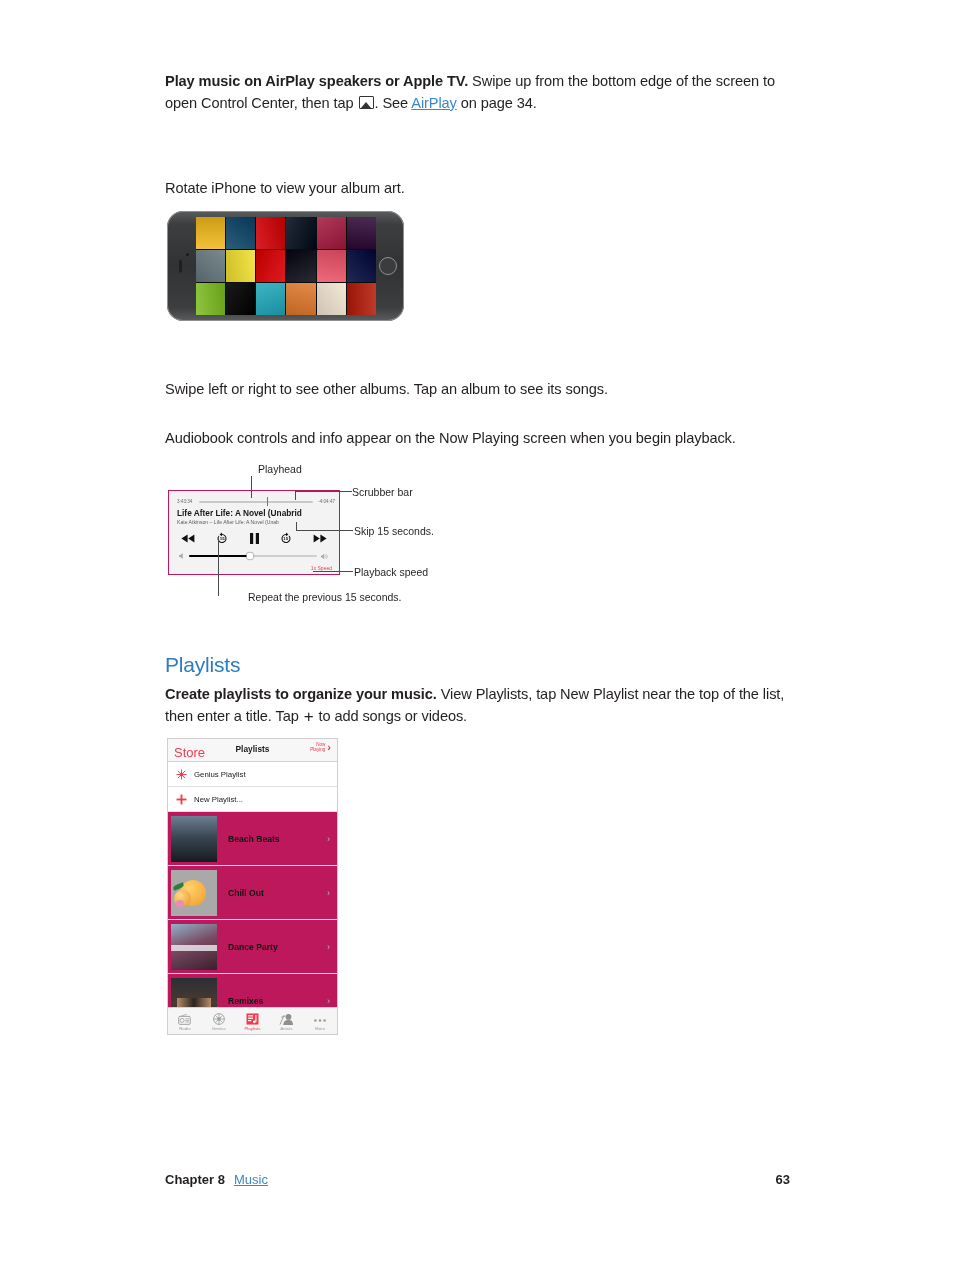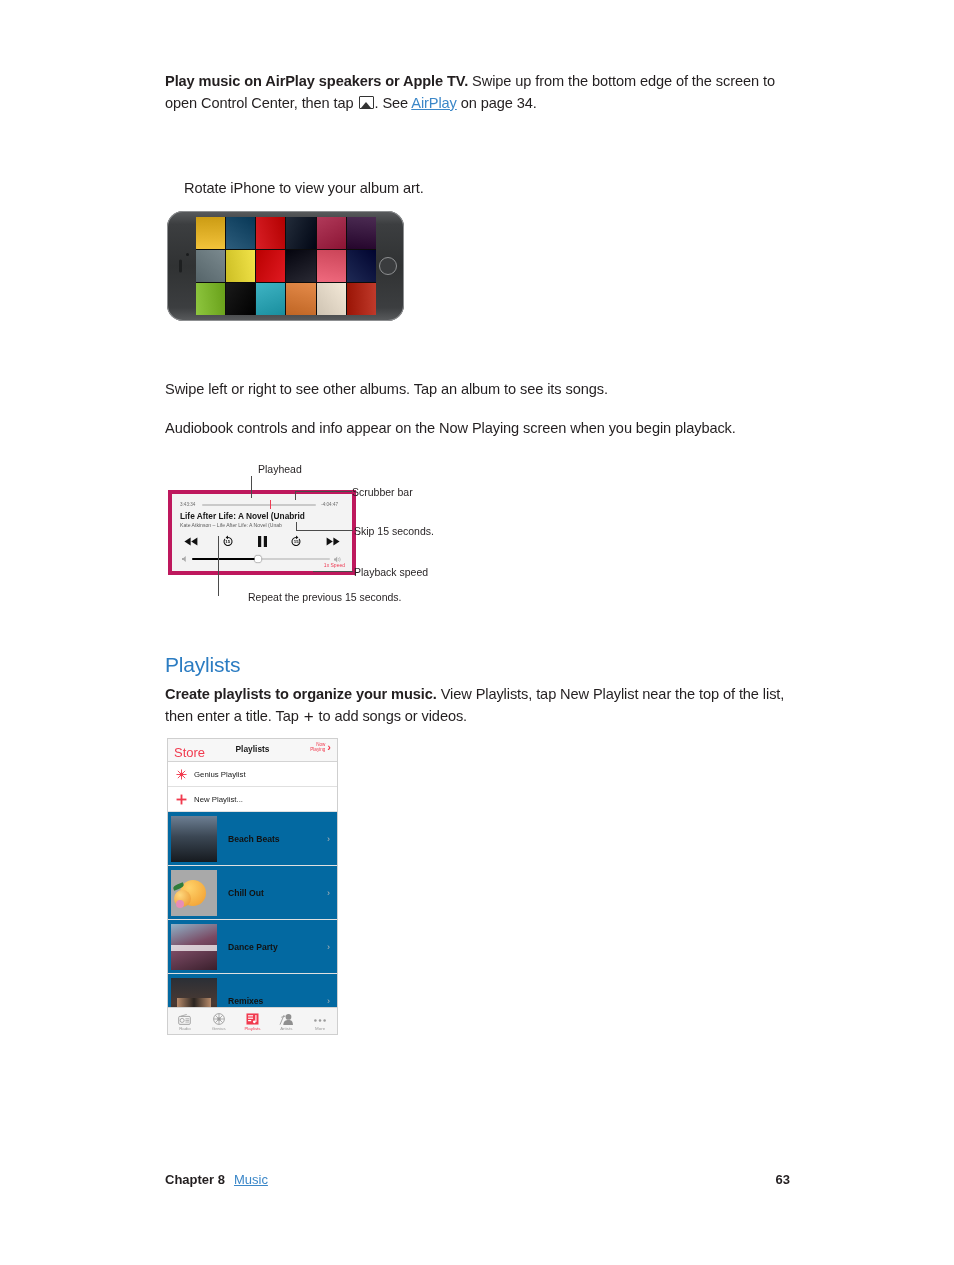--- a/index.html
+++ b/index.html
@@ -67,25 +67,25 @@
     font-size: 17px;
     line-height: 0;
     vertical-align: -1px;
     font-weight: 300;
     padding: 0 1px;
   }
 
   
   #block-intro { position: absolute; left: 165px; top: 70px; width: 625px; }
   #block-albumwall-head { position: absolute; left: 165px; top: 148px; width: 625px; }
-  #block-albumwall-sub { position: absolute; left: 165px; top: 177px; width: 625px; margin-left: 19px; }
+  #block-albumwall-sub { position: absolute; left: 165px; top: 177px; width: 625px; }
   #phone-figure { position: absolute; left: 167px; top: 211px; }
   #block-albumwall-caption { position: absolute; left: 165px; top: 345px; width: 625px; margin-top: 33px; }
   #block-audiobooks-head { position: absolute; left: 165px; top: 399px; width: 625px; }
-  #block-audiobooks-sub { position: absolute; left: 165px; top: 417px; width: 625px; }
+  #block-audiobooks-sub { position: absolute; left: 165px; top: 427px; width: 625px; }
   #audiobook-figure { position: absolute; left: 165px; top: 460px; width: 460px; height: 150px; }
   #block-playlists-head { position: absolute; left: 165px; top: 652px; width: 625px; }
   #block-playlists-body { position: absolute; left: 165px; top: 683px; width: 625px; }
   #playlist-figure { position: absolute; left: 167px; top: 738px; }
   #footer { position: absolute; left: 165px; top: 1172px; width: 625px; }
 
   
   .phone-land {
     width: 237px;
     height: 110px;
@@ -143,24 +143,24 @@
     gap: 1px;
     background: #0c0c0c;
   }
   .albumgrid div { width: 100%; height: 100%; }
 
   
   .ab-panel {
     position: absolute;
     left: 3px;
     top: 30px;
-    width: 188px;
+    width: 172px;
     height: 85px;
     background: #f3f3f3;
-    border: 4px solid #be185d;
+    border: 1px solid #be185d;
     box-sizing: border-box;
     overflow: hidden;
   }
   .ab-scrub {
     position: absolute;
     left: 8px; top: 6px;
     width: 158px;
     height: 9px;
   }
   .ab-time {
@@ -327,21 +327,21 @@
     width: 12px; height: 12px;
     margin-right: 7px;
     display: flex; align-items: center; justify-content: center;
     color: #f13a4e;
   }
   .pl-item {
     height: 53px;
     border-bottom: 1px solid #e0e0e0;
     display: flex;
     align-items: center;
-    background: #0369a1;
+    background: #be185d;
     position: relative;
   }
   .pl-art {
     width: 46px; height: 46px;
     margin-left: 3px;
     flex: none;
     background: #bbb;
     position: relative;
     overflow: hidden;
   }

